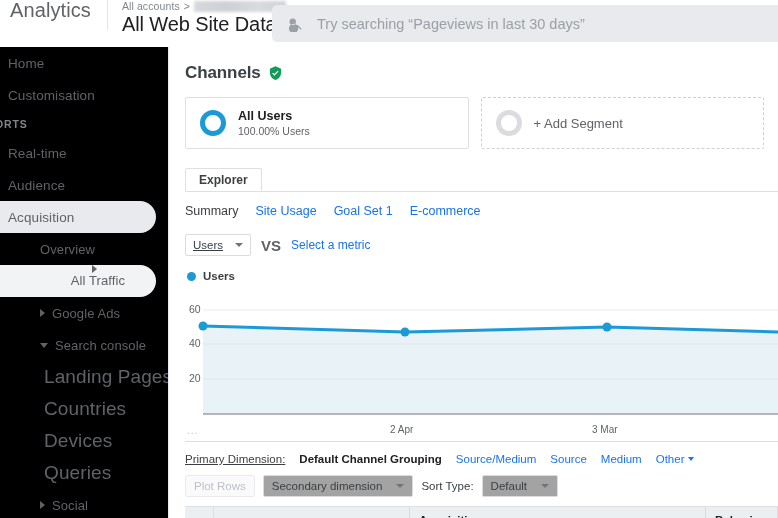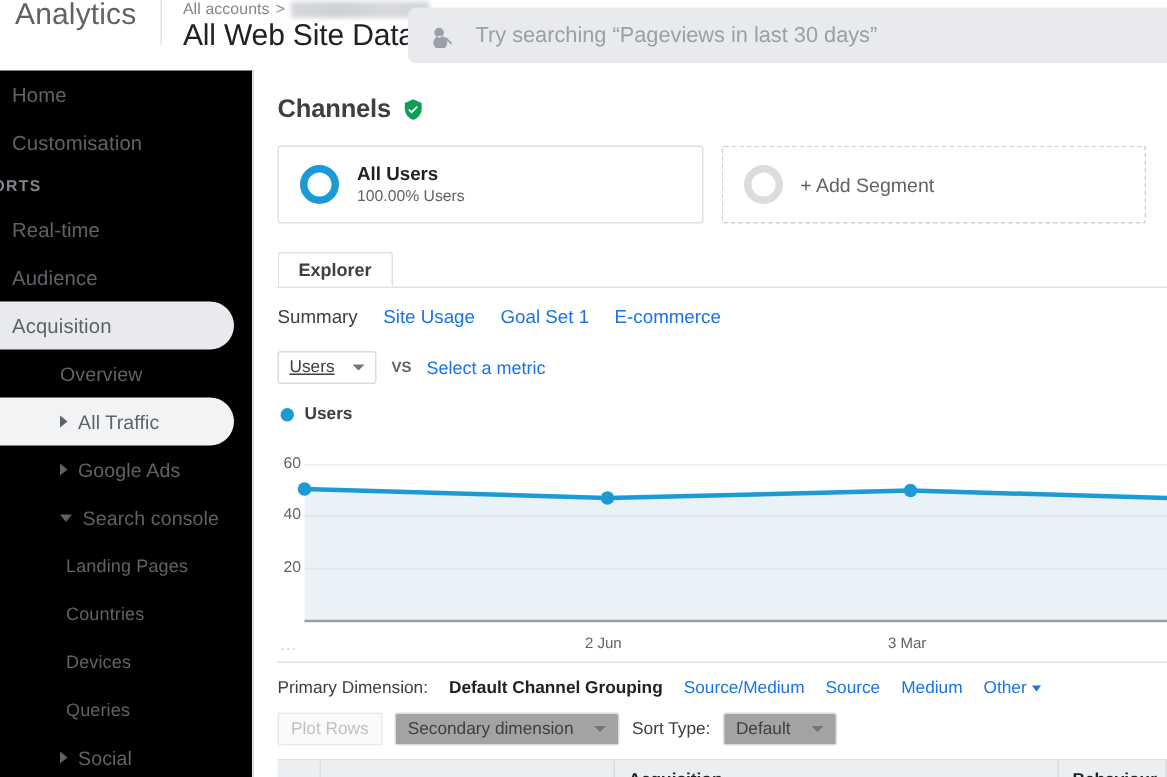--- a/index.html
+++ b/index.html
@@ -57,26 +57,26 @@
   .sidebar {
     position: absolute; top: 47px; left: 0; width: 169px; height: 471px;
     background: #000000; border-right: 1px solid #e8eaed; overflow: hidden;
   }
   .nav-item {
     height: 32px; display: flex; align-items: center;
     font-size: 13.5px; color: #5f6368; padding-left: 8px;
     letter-spacing: .1px; white-space: nowrap;
   }
   .nav-item.sub { padding-left: 40px; font-size: 13px; }
-  .nav-item.subsub { padding-left: 44px; font-size: 12px; }
+  .nav-item.subsub { padding-left: 44px; font-size: 19px; }
   .nav-item.sel {
     background: #e8eaed; border-radius: 0 16px 16px 0; margin-right: 12px;
   }
   .nav-item.selhl {
-    background: #f1f3f4; border-radius: 0 16px 16px 0; margin-right: 12px;
+    background: #f1f3f4; border-radius: 0 16px 16px 0; margin-right: 12px; flex-direction: column;
   }
   .nav-section {
     height: 26px; display: flex; align-items: center; padding-left: 0px;
     font-size: 10.5px; color: #80868b; letter-spacing: .9px; font-weight: bold;
     margin-left: -5px;
   }
   .tri { width: 0; height: 0; margin-right: 7px; flex: 0 0 auto; }
   .tri.right {
     border-top: 4px solid transparent; border-bottom: 4px solid transparent;
     border-left: 5px solid #5f6368;
@@ -134,42 +134,42 @@
   .selbtn {
     height: 22px; border: 1px solid #dadce0; background: #fff; border-radius: 2px;
     display: flex; align-items: center; gap: 12px; padding: 0 7px;
     font-size: 11.5px; color: #3c4043;
   }
   .selbtn .u { text-decoration: underline; }
   .caret-sm {
     width:0;height:0;border-left:4px solid transparent;border-right:4px solid transparent;
     border-top:4px solid #70757a;
   }
-  .vs { font-size: 10px; color: #5f6368; font-weight: bold; }
+  .vs { font-size: 15px; color: #5f6368; font-weight: bold; }
   .metriclink { font-size: 12px; color: #1a73e8; }
 
   
   .legend { display:flex; align-items:center; gap:7px; padding: 14px 0 0 18px; }
   .legdot { width: 9px; height: 9px; border-radius: 50%; background: #1b9ad6; }
   .leglabel { font-size: 11.5px; color: #3c4043; font-weight: bold; }
   .chartbox { position: relative; margin: 6px 0 0 16px; width: 593px; height: 132px; }
   .chartbox svg { display: block; }
   .ytick {
     position: absolute; font-size: 10.5px; color: #5f6368; left: 4px;
   }
   .xaxisrow {
     position: relative; margin-left: 16px; width: 593px; height: 22px;
     border-bottom: 1px solid #e0e0e0;
   }
   .xtick { position: absolute; top: 4px; font-size: 10px; color: #5f6368; }
   .xdots { position: absolute; top: 5px; left: 2px; font-size: 10px; color: #bdc1c6; letter-spacing:1px;}
 
   
   .pdrow { display: flex; align-items: center; gap: 14px; padding: 11px 0 0 16px; font-size: 11.5px; }
-  .pd-label { color: #3c4043; }
+  .pd-label { color: #3c4043; text-decoration: underline; }
   .pd-active { color: #202124; font-weight: bold; }
   .pd-link { color: #1a73e8; }
   .pd-other { color: #1a73e8; display: flex; align-items: center; gap: 4px; }
   .caret-tiny {
     width:0;height:0;border-left:3.5px solid transparent;border-right:3.5px solid transparent;
     border-top:4px solid #1a73e8;
   }
 
   
   .tbrow { display: flex; align-items: center; gap: 8px; padding: 10px 0 0 16px; }
@@ -342,21 +342,21 @@
         <circle cx="18" cy="38" r="4.5" fill="#1b9ad6"></circle>
         <circle cx="220" cy="44" r="4.5" fill="#1b9ad6"></circle>
         <circle cx="422" cy="39" r="4.5" fill="#1b9ad6"></circle>
       </svg>
       <div class="ytick" style="top:15px;">60</div>
       <div class="ytick" style="top:49px;">40</div>
       <div class="ytick" style="top:84px;">20</div>
     </div>
     <div class="xaxisrow">
       <span class="xdots">...</span>
-      <span class="xtick" style="left:205px;">2 Jun</span>
+      <span class="xtick" style="left:205px;">2 Apr</span>
       <span class="xtick" style="left:407px;">3 Mar</span>
     </div>
 
     <div class="pdrow">
       <span class="pd-label">Primary Dimension:</span>
       <span class="pd-active">Default Channel Grouping</span>
       <span class="pd-link">Source/Medium</span>
       <span class="pd-link">Source</span>
       <span class="pd-link">Medium</span>
       <span class="pd-other">

